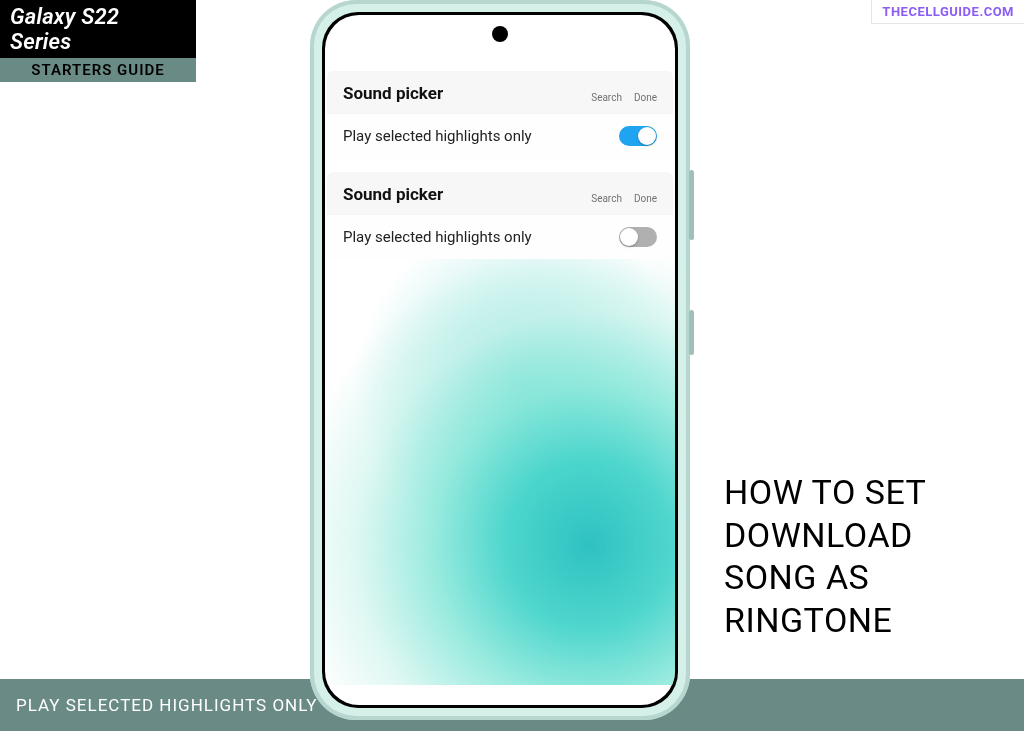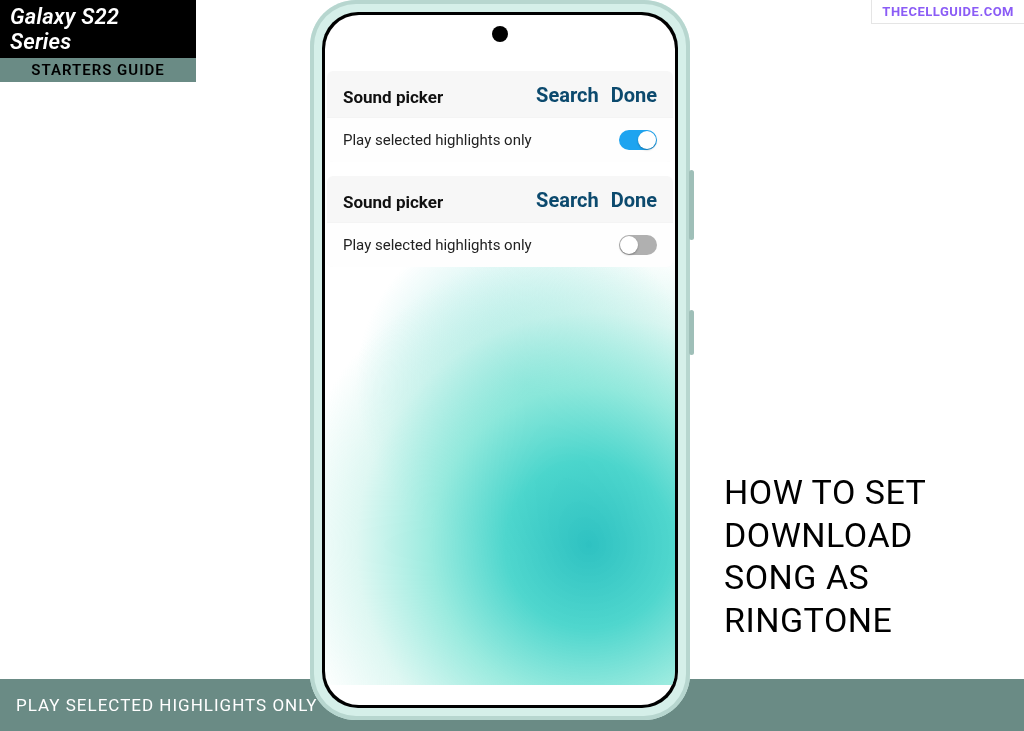--- a/index.html
+++ b/index.html
@@ -174,23 +174,23 @@
     padding: 12px 16px 10px 16px;
     gap: 12px;
   }
   .panel-title {
     font-size: 17px;
     font-weight: 700;
     color: #111;
     flex: 1;
   }
   .panel-action {
-    font-size: 20px;
-    font-weight: 700;
-    color: #0c4a6e;
+    font-size: 10px;
+    font-weight: 400;
+    color: #737373;
   }
   .panel-row {
     display: flex;
     align-items: center;
     padding: 12px 16px;
     border-top: 1px solid rgba(0,0,0,0.04);
     background: rgba(255,255,255,0.85);
   }
   .row-label {
     flex: 1;

